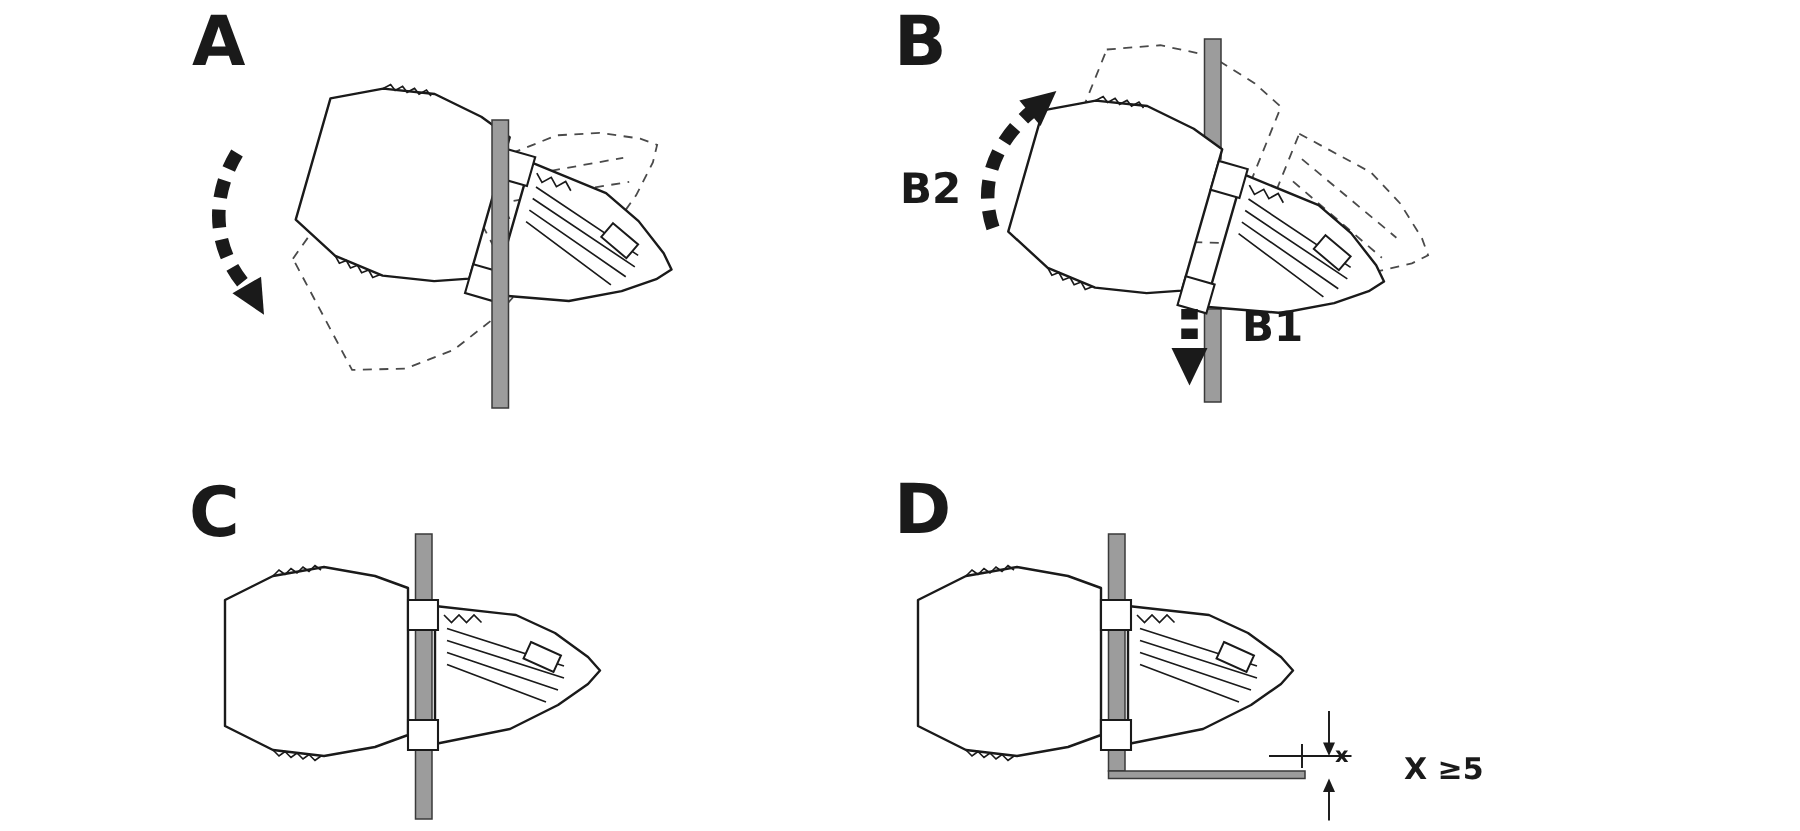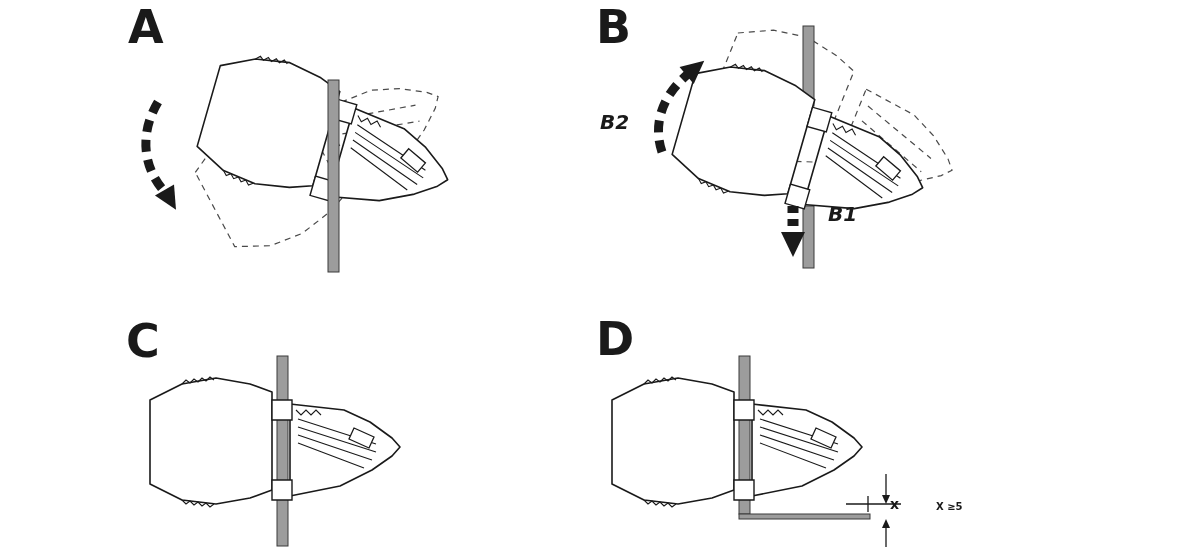--- a/index.html
+++ b/index.html
@@ -28,29 +28,29 @@
 
   
   .lbl{
     position:absolute;
     color:var(--line);
     font-weight:bold;
     line-height:1;
     white-space:nowrap;
   }
   .lbl-big{font-size:46px;letter-spacing:-1px;}
-  .lbl-step{font-size:20px;font-style:italic;}
+  .lbl-step{font-size:28px;}
   .lbl-a{left:128px;top:4px;}
   .lbl-b{left:596px;top:4px;}
   .lbl-b2{left:600px;top:112px;}
   .lbl-b1{left:828px;top:204px;}
   .lbl-c{left:126px;top:318px;}
   .lbl-d{left:596px;top:316px;}
   .lbl-x{left:890px;top:497px;font-size:14px;}
-  .lbl-note{left:936px;top:502px;font-size:10px;}
+  .lbl-note{left:936px;top:502px;font-size:20px;}
 </style>
 </head>
 <body>
 
 <div class="stage">
 
   <svg width="1200" height="554" viewBox="0 0 1200 554">
     <defs>
 
       <g id="conn">

